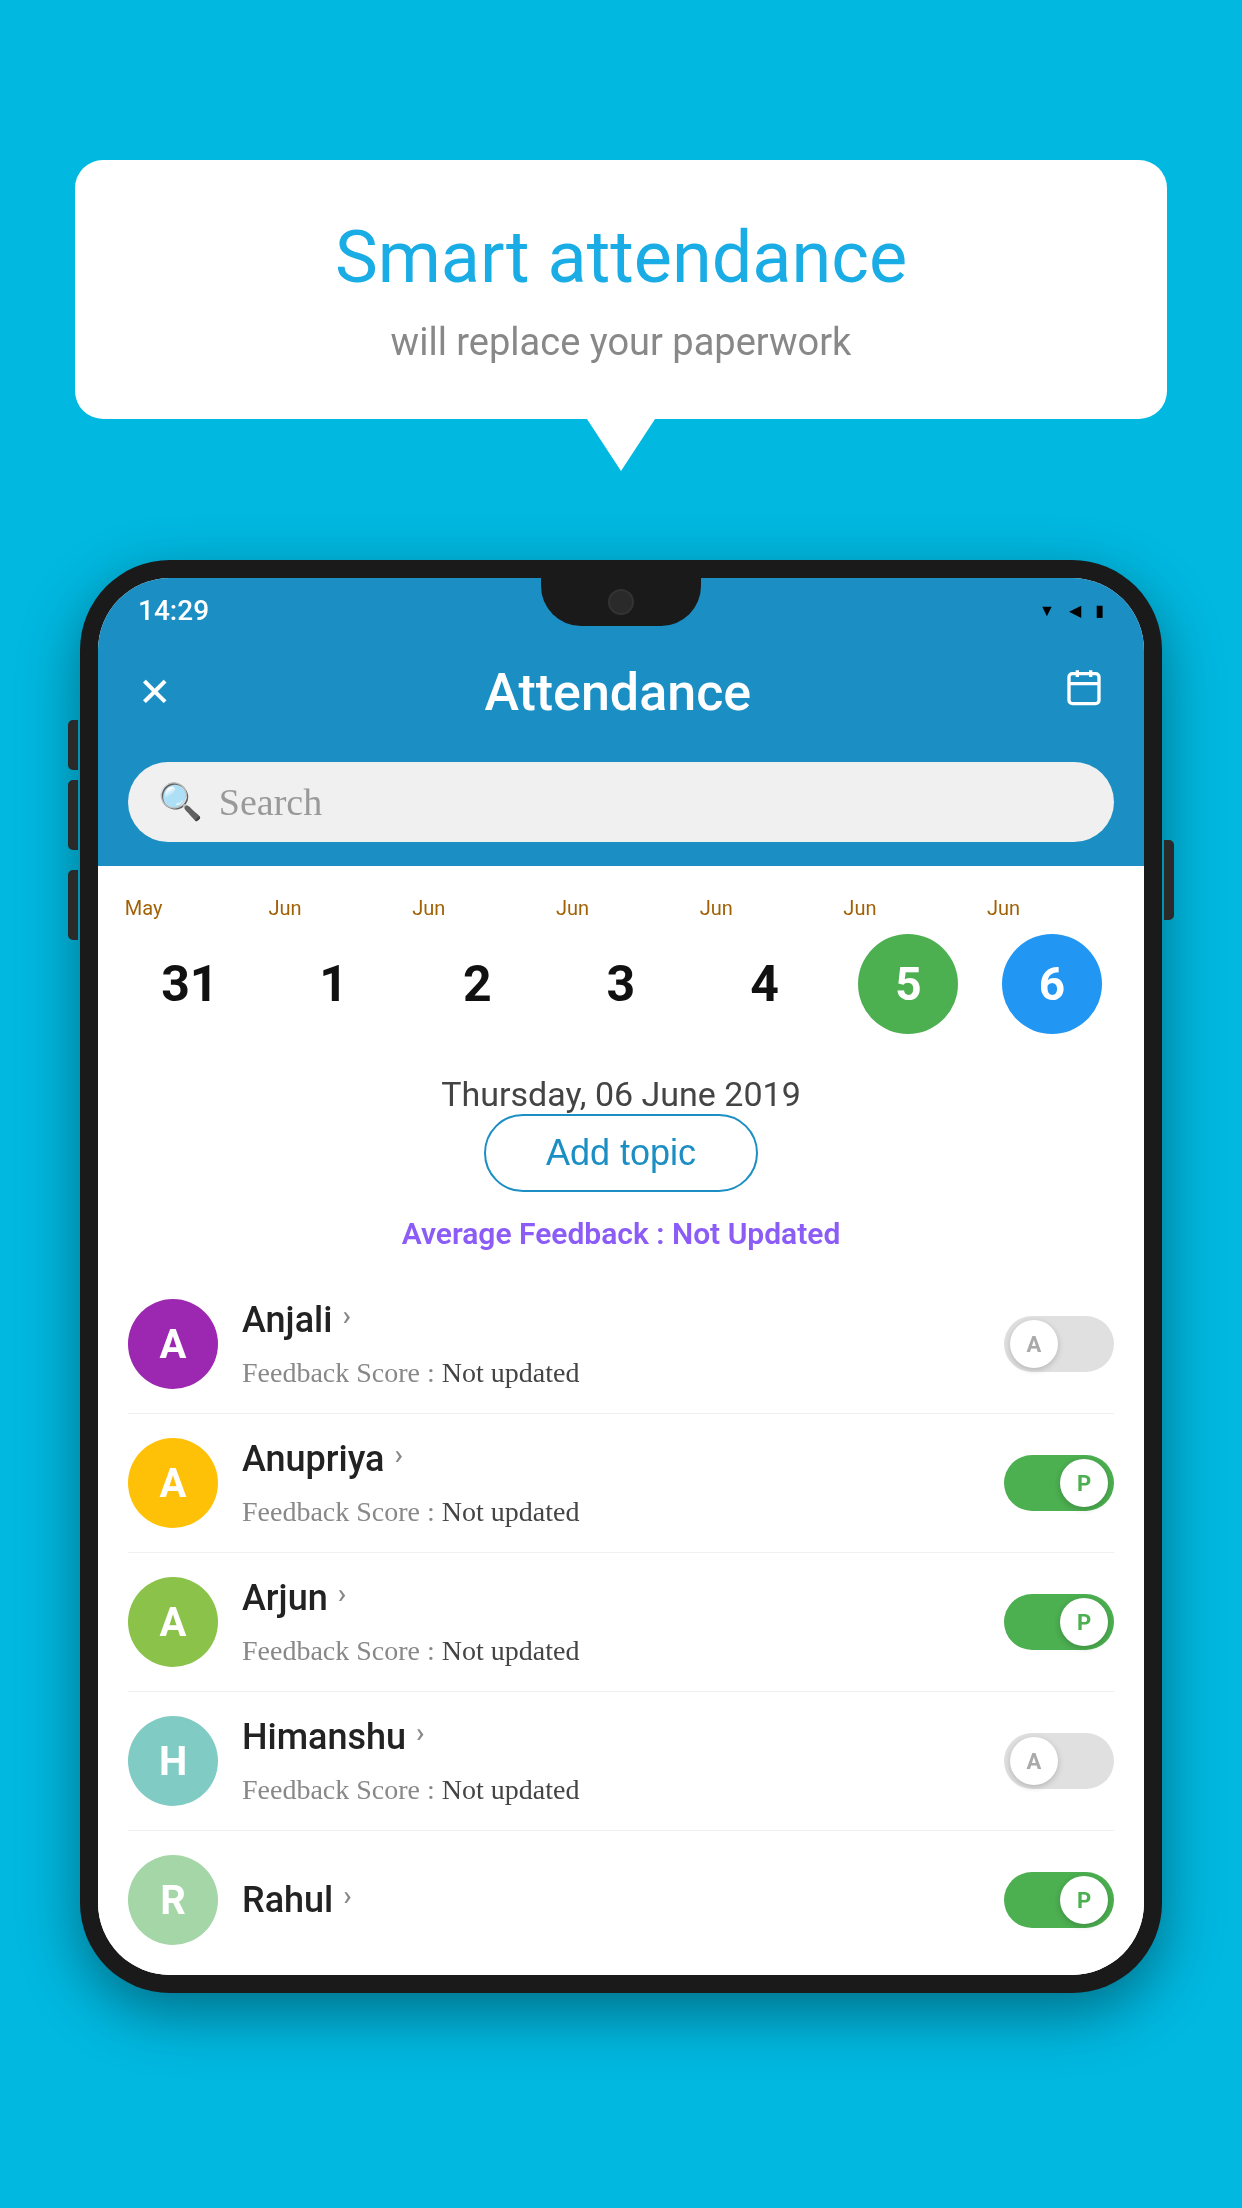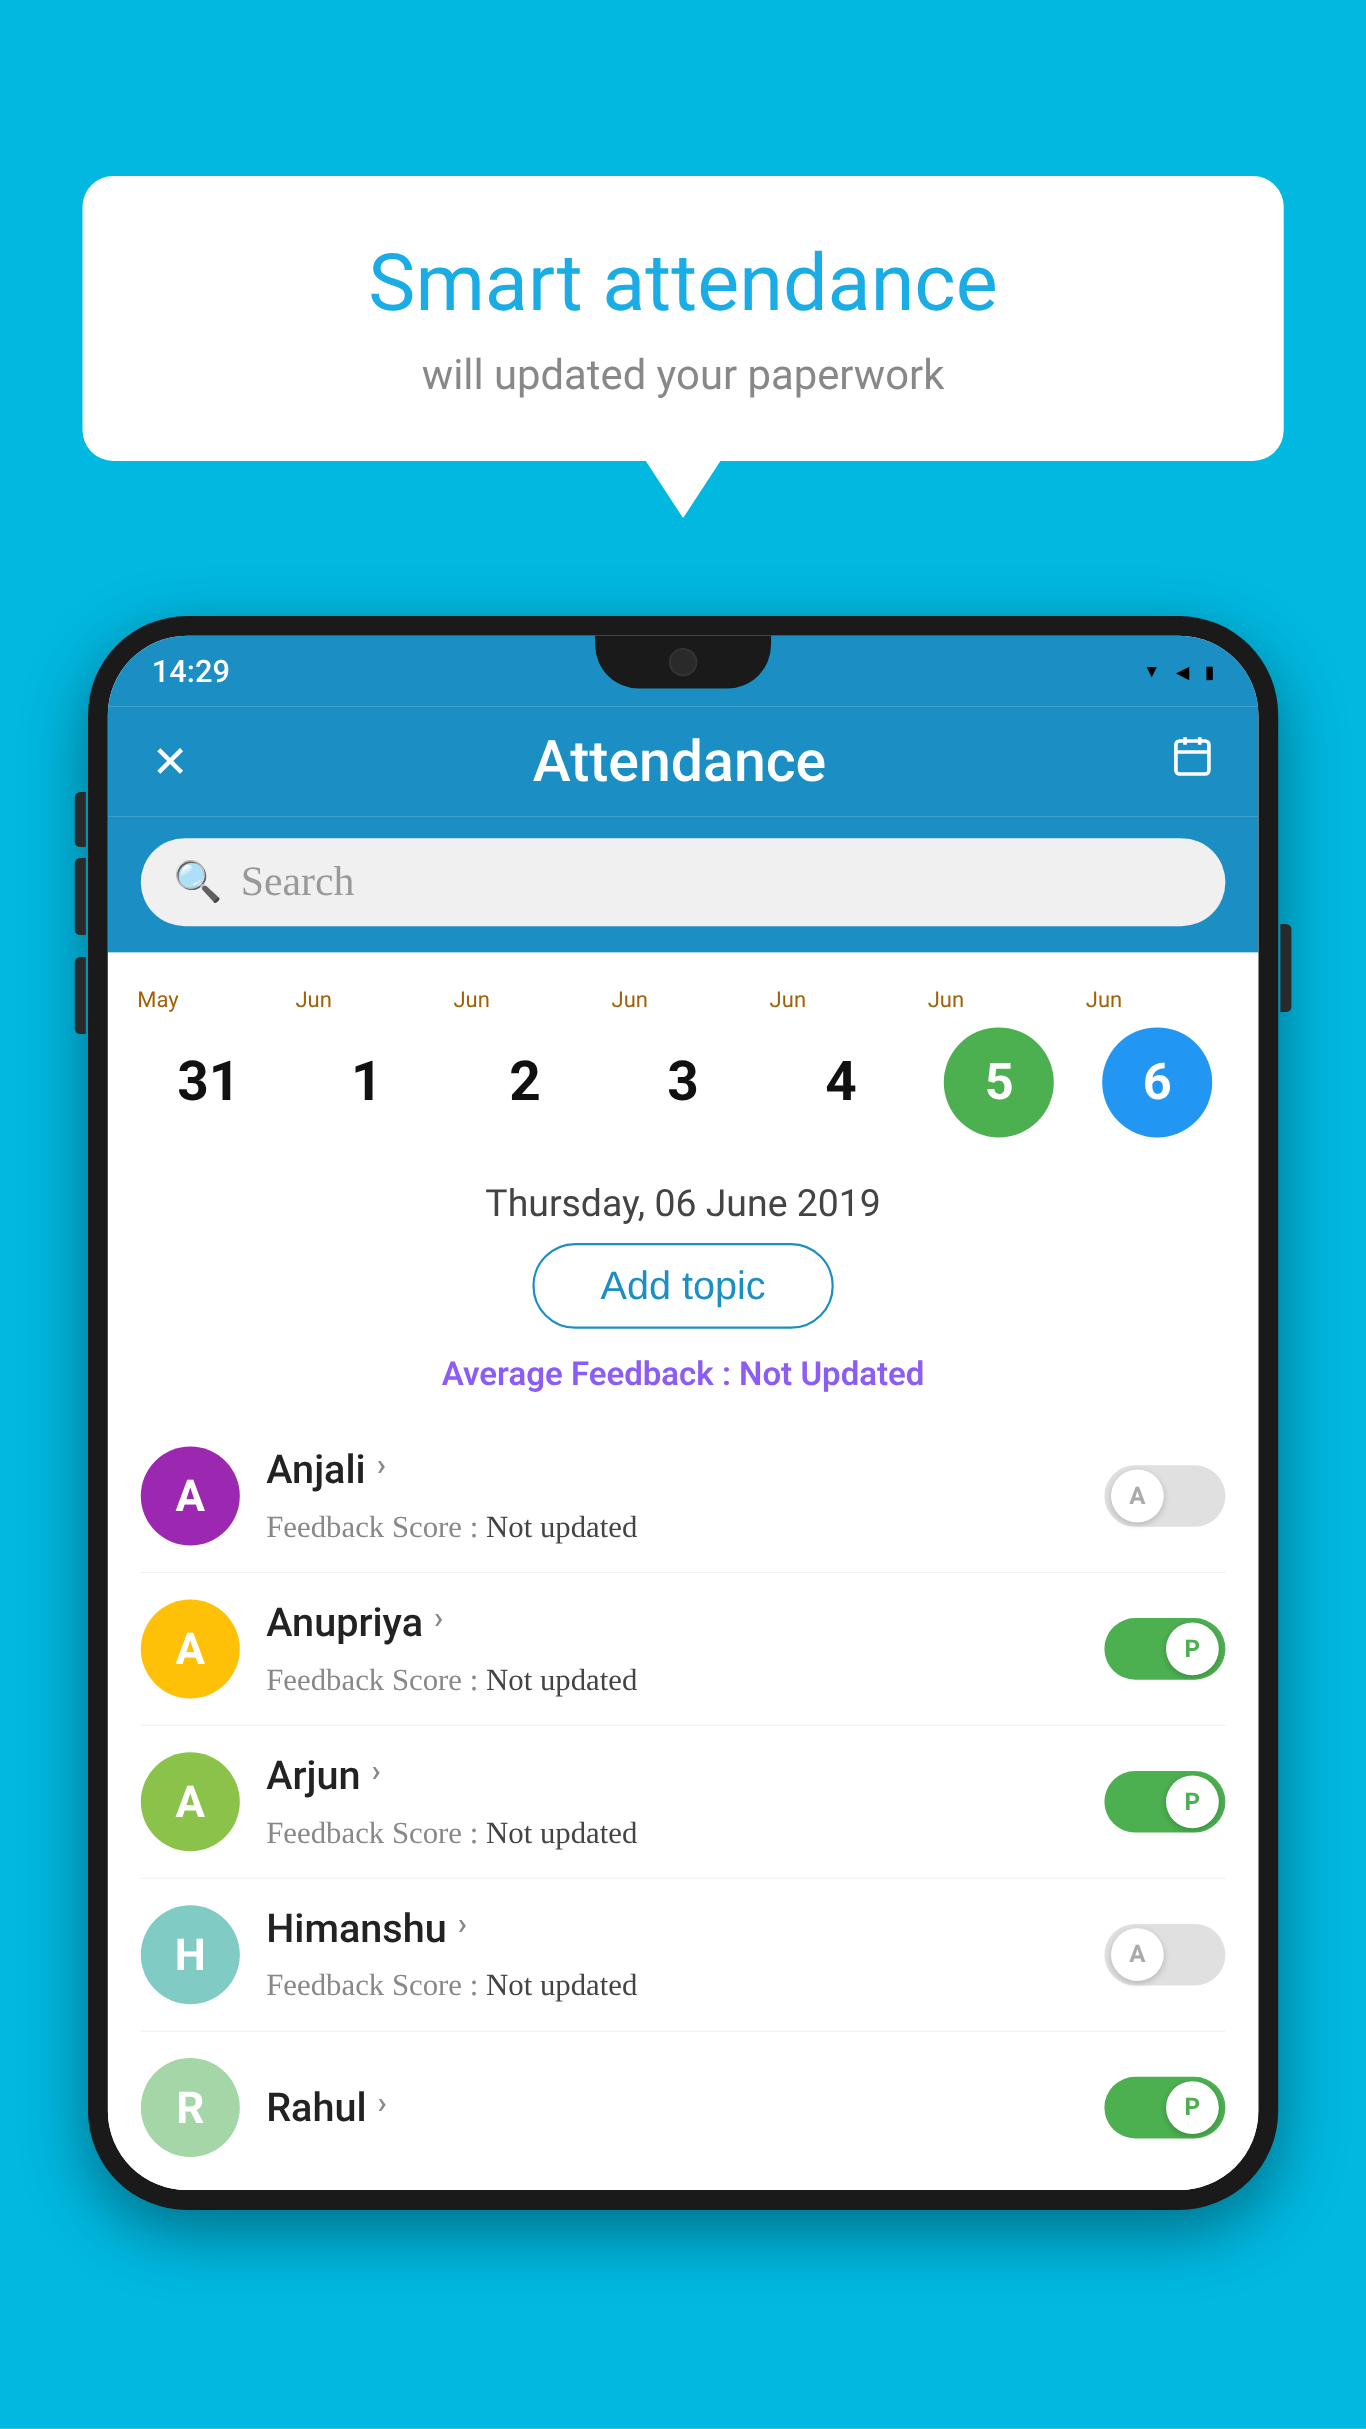--- a/index.html
+++ b/index.html
@@ -241,21 +241,21 @@
 
     .date-label {
       text-align: center;
       font-size: 34px;
       color: #444;
       font-weight: 400;
     }
 
     .add-topic-btn {
       display: block;
-      margin: 16px auto 24px;
+      margin: 0 auto 24px;
       border: 2px solid #1B8FC4;
       color: #1B8FC4;
       background: white;
       border-radius: 40px;
       padding: 16px 60px;
       font-size: 36px;
       cursor: pointer;
       width: fit-content;
     }
 
@@ -429,21 +429,21 @@
       background: #2a2a2a;
       border-radius: 5px 0 0 5px;
     }
   </style>
 </head>
 <body>
 
 <div class="speech-bubble-container">
   <div class="speech-bubble">
     <div class="speech-bubble-title">Smart attendance</div>
-    <div class="speech-bubble-subtitle">will updated your paperwork</div>
+    <div class="speech-bubble-subtitle">will replace your paperwork</div>
   </div>
 </div>
 
 <div class="phone-container">
   <div class="phone-frame">
 
     <div class="phone-side-btn-left-pow"></div>
     <div class="phone-side-btn-left-vol"></div>
     <div class="phone-side-btn-left-vol2"></div>
     <div class="phone-side-btn-right"></div>

